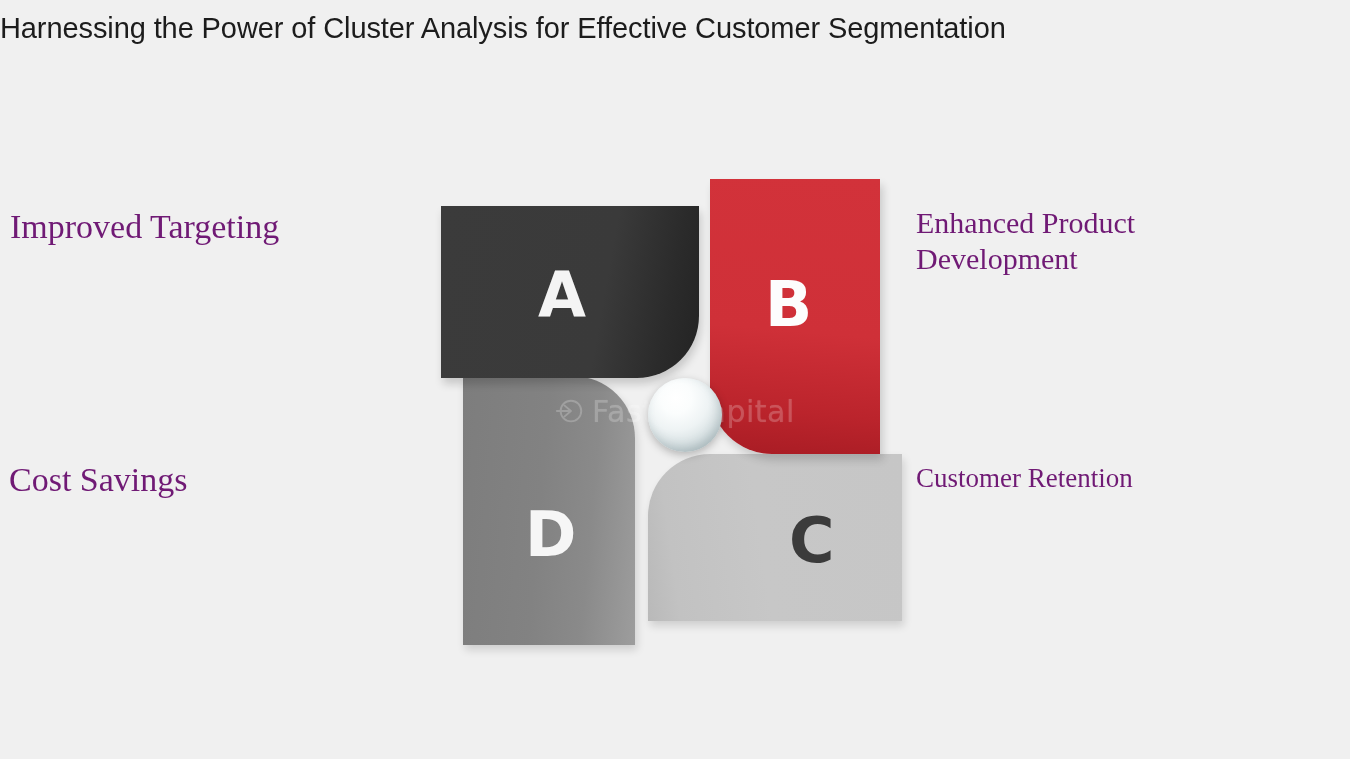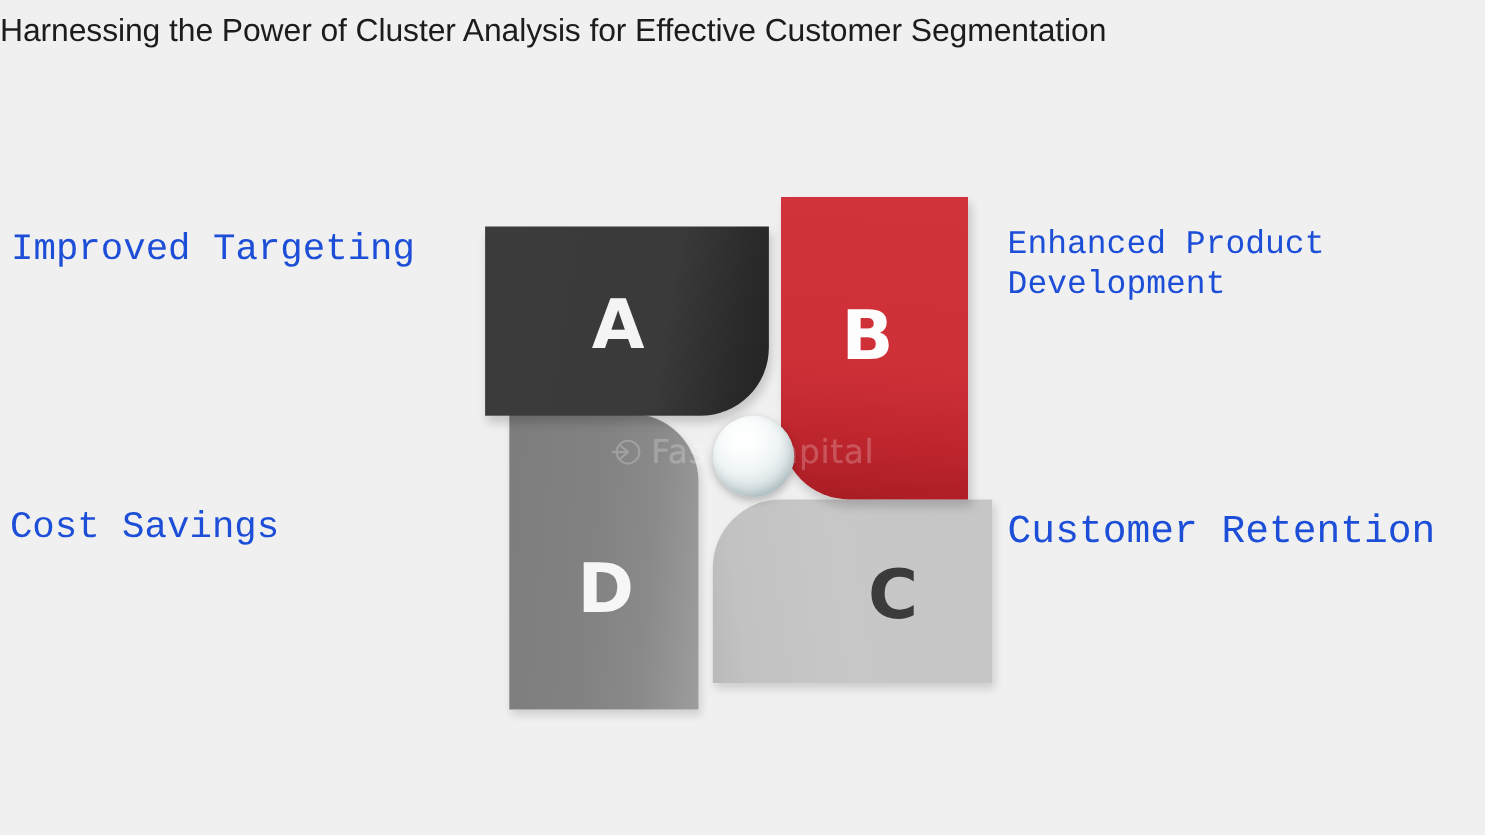--- a/index.html
+++ b/index.html
@@ -34,23 +34,23 @@
     font-size: 29px;
     font-weight: 400;
     color: #1c1c1c;
     letter-spacing: -0.1px;
     white-space: nowrap;
   }
 
   
   .side-label {
     position: absolute;
-    font-family: Liberation Mono, monospace;
+    font-family: Liberation Serif, serif;
     font-weight: 400;
-    color: #1d4ed8;
+    color: #701a75;
     line-height: 1.2;
     white-space: pre-line;
   }
   #label-improved-targeting {
     left: 10px;
     top: 207px;
     font-size: 34px;
   }
   #label-cost-savings {
     left: 9px;
@@ -59,21 +59,21 @@
   }
   #label-enhanced-product-development {
     left: 916px;
     top: 205px;
     font-size: 30px;
     width: 320px;
   }
   #label-customer-retention {
     left: 916px;
     top: 462px;
-    font-size: 36px;
+    font-size: 27px;
   }
 
   
   #pinwheel {
     position: absolute;
     left: 430px;
     top: 160px;
     width: 500px;
     height: 500px;
   }

